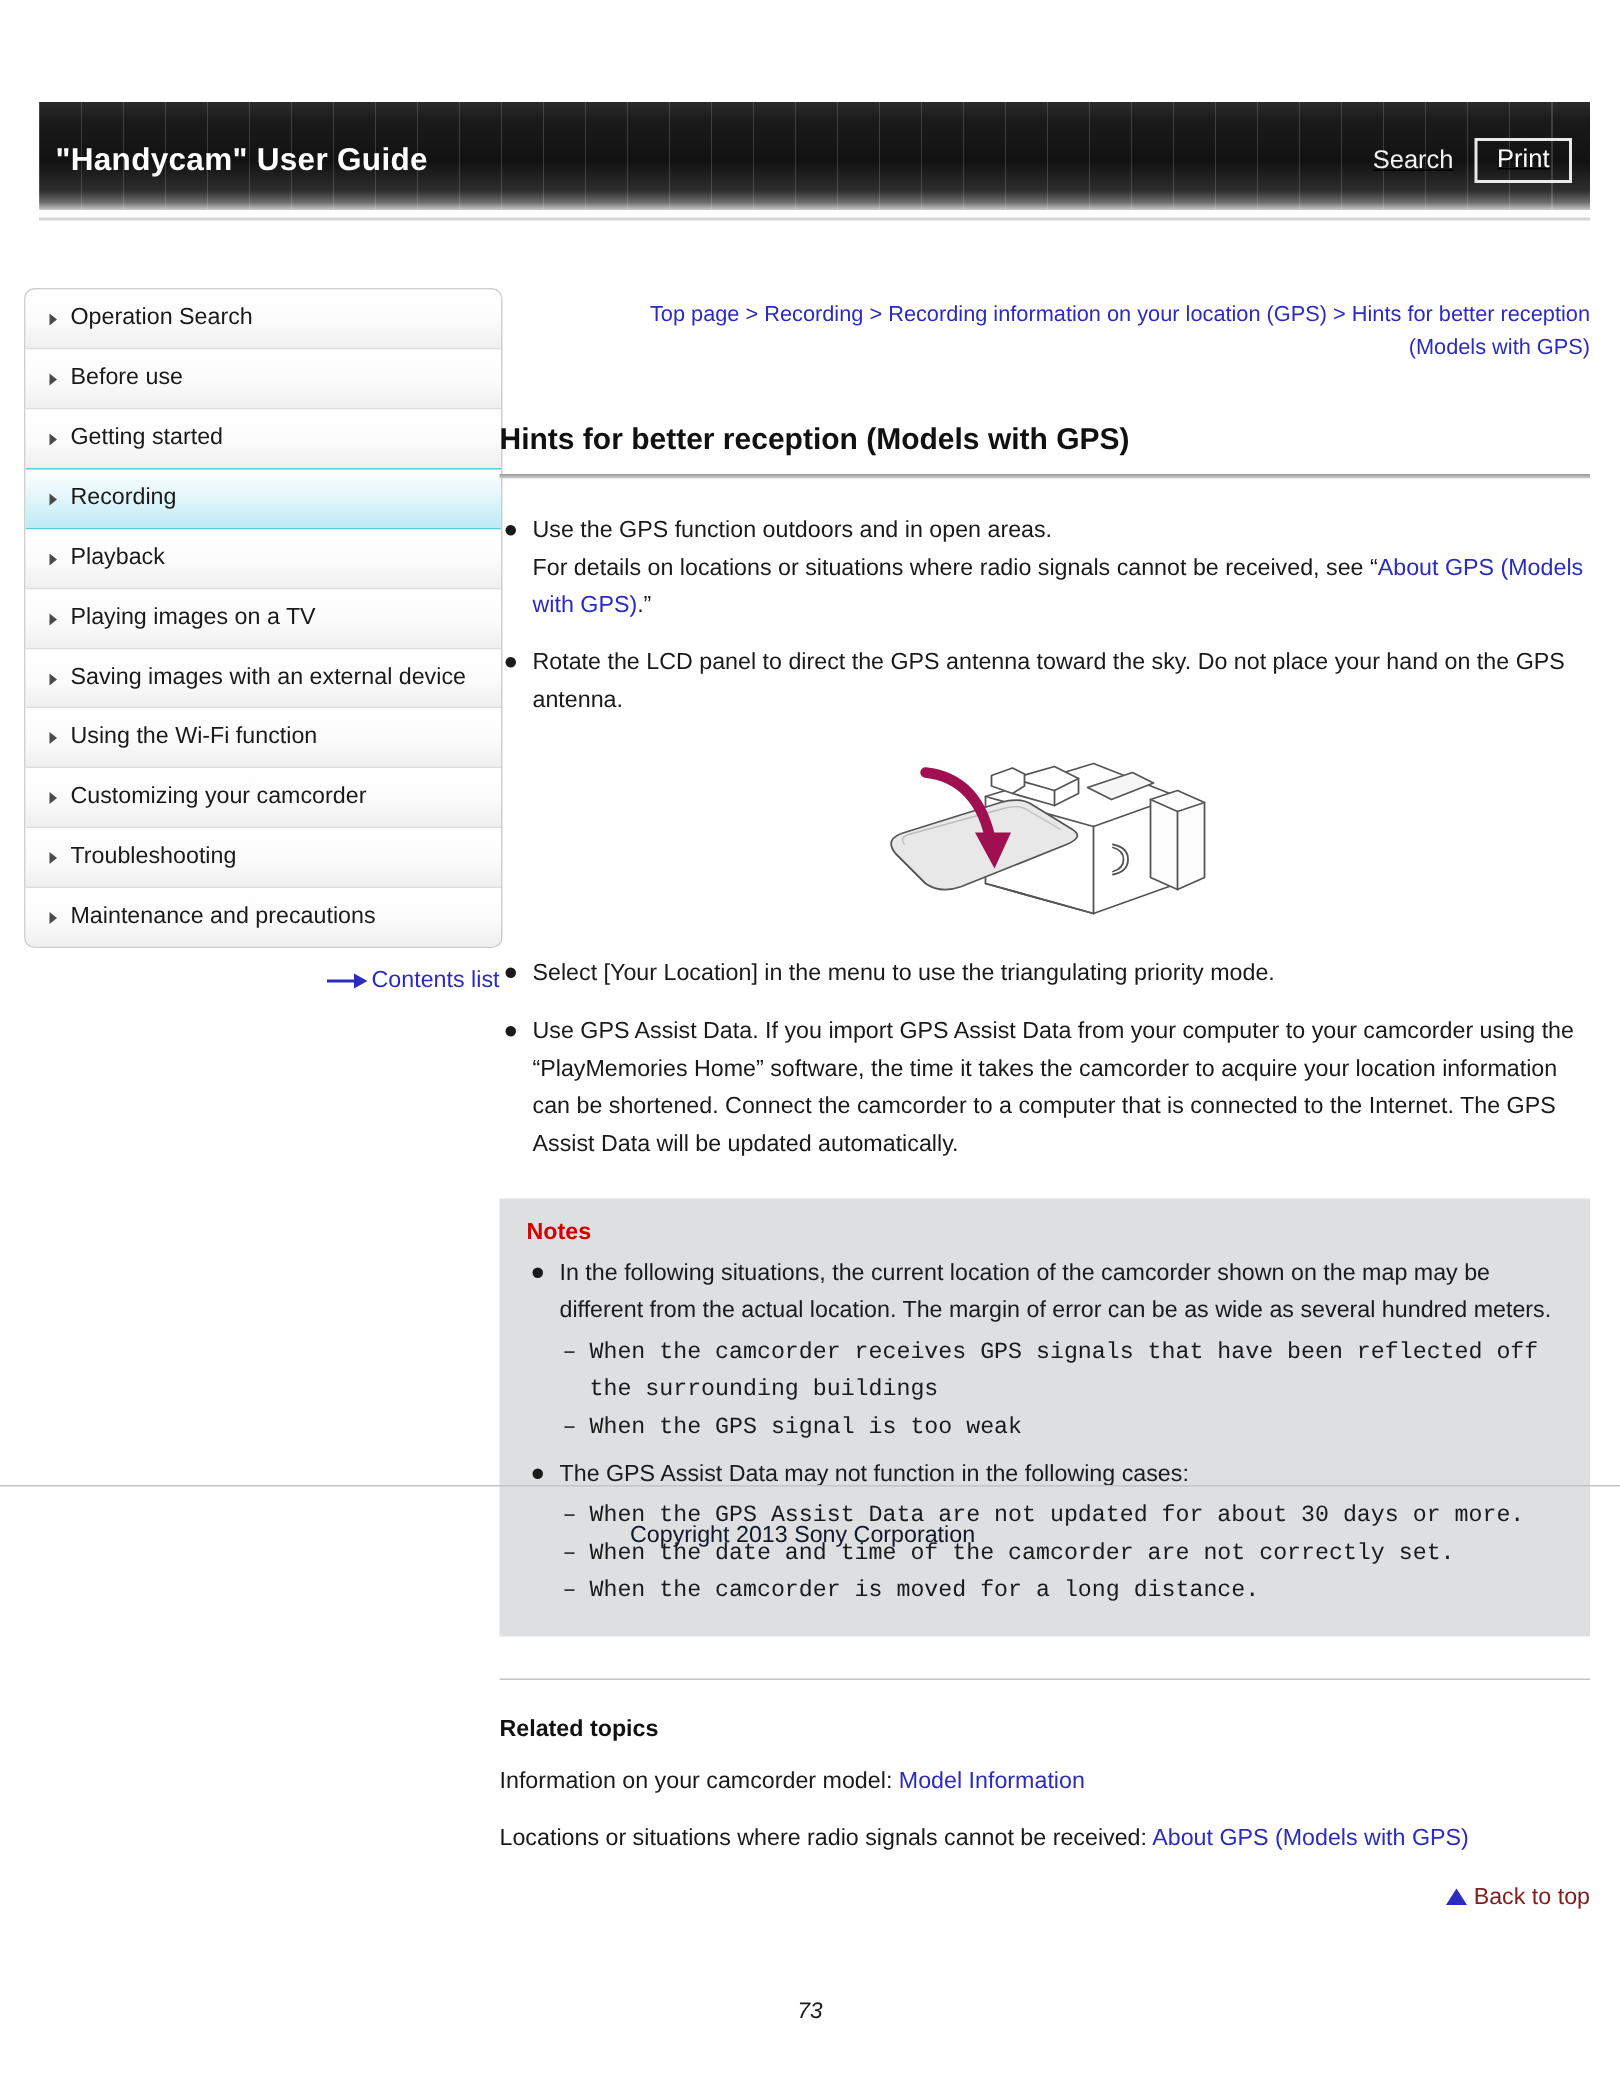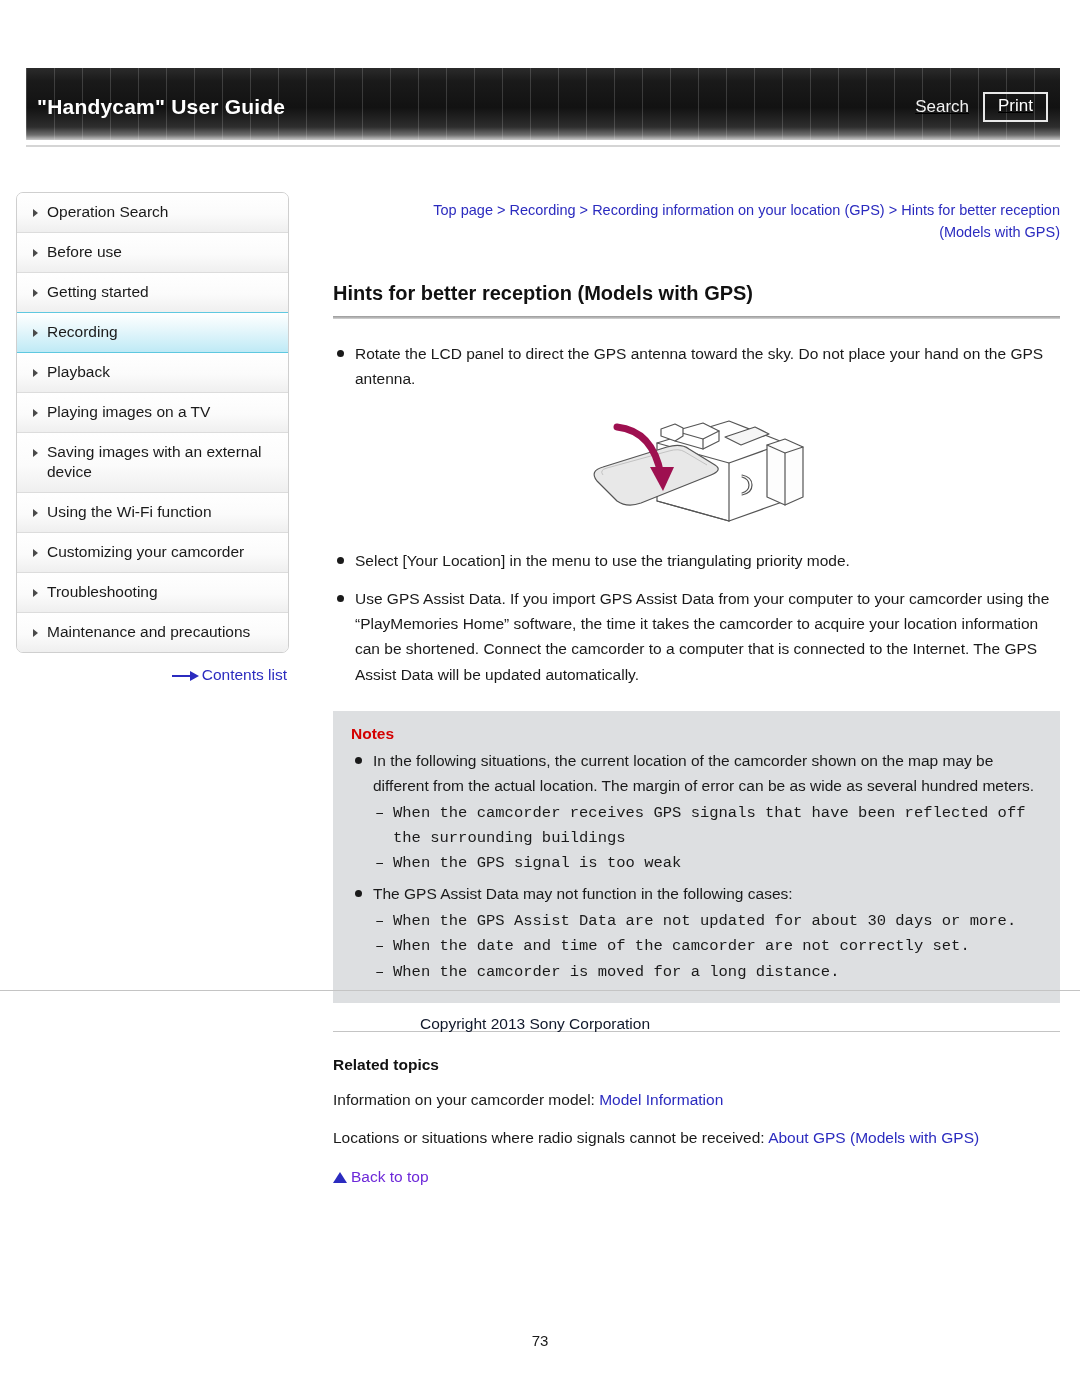--- a/index.html
+++ b/index.html
@@ -60,21 +60,21 @@
     position: absolute;
     left: 26px; top: 145px;
     width: 1034px; height: 2px;
     background: #d5d5d5;
   }
 
   
   .sidebar {
     position: absolute;
     left: 16px; top: 192px;
-    width: 273px;
+    width: 319px;
   }
   .nav {
     border: 1px solid #cfcfcf;
     border-radius: 7px;
     background: #ffffff;
     overflow: hidden;
   }
   .nav-item {
     position: relative;
     padding: 9px 12px 9px 30px;
@@ -235,22 +235,23 @@
     color: #111111;
   }
   .rel-line {
     margin-top: 14px;
     font-size: 15.5px;
     color: #1a1a1a;
     line-height: 1.55;
   }
   .back-to-top {
     margin-top: 18px;
-    font-size: 15.5px;
-    color: #6d28d9;
+    text-align: right;
+    font-size: 15.5px;
+    color: #7f1d1d;
     cursor: pointer;
   }
   .tri-up {
     display: inline-block;
     width: 0; height: 0;
     border-left: 7px solid transparent;
     border-right: 7px solid transparent;
     border-bottom: 11px solid #2b2bbf;
     margin-right: 4px;
     vertical-align: -1px;
@@ -267,20 +268,21 @@
     font-size: 15.5px;
     color: #0f172a;
   }
   .page-number {
     position: absolute;
     left: 0; top: 1332px;
     width: 1080px;
     text-align: center;
     font-size: 15px;
     color: #1a1a1a;
+    font-style: italic;
   }
 </style>
 </head>
 <body>
 
 <div class="header">
   <div class="header-title">"Handycam" User Guide</div>
   <div class="header-actions">
     <span class="hdr-search">Search</span>
     <span class="hdr-print">Print</span>
@@ -334,20 +336,24 @@
   <div class="breadcrumb">
     <span class="crumb">Top page</span><span class="sep"> &gt; </span><span class="crumb">Recording</span><span class="sep"> &gt; </span><span class="crumb">Recording information on your location (GPS)</span><span class="sep"> &gt; </span><span class="crumb">Hints for better reception</span>
     <div>(Models with GPS)</div>
   </div>
 
   <div class="page-title">Hints for better reception (Models with GPS)</div>
   <div class="title-rule"></div>
 
   <div class="body-block">
     <ul class="bullets">
+      <li>
+        <span>Use the GPS function outdoors and in open areas.</span><br>
+        <span>For details on locations or situations where radio signals cannot be received, see “</span><a class="link">About GPS (Models with GPS)</a><span>.”</span>
+      </li>
       <li>Rotate the LCD panel to direct the GPS antenna toward the sky. Do not place your hand on the GPS antenna.</li>
     </ul>
   </div>
 
   <div class="illustration">
     <svg width="235" height="128" viewBox="0 0 235 128" xmlns="http://www.w3.org/2000/svg">
       <g fill="none" stroke="#555555" stroke-width="1.2" stroke-linejoin="round" stroke-linecap="round">
 
         <path d="M78 38 L150 16 L206 38 L206 96 L150 116 L78 96 Z" fill="#ffffff"></path>
         <path d="M78 38 L150 58 L206 38"></path>

